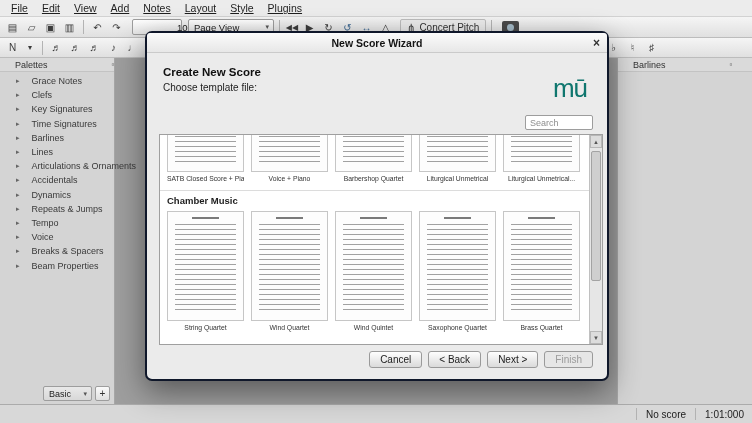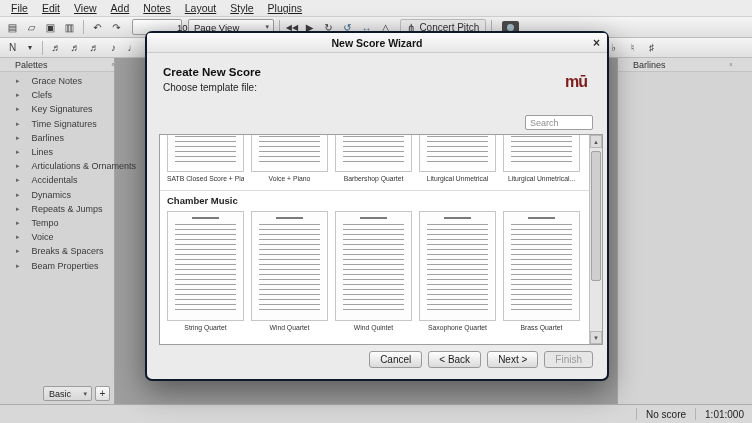--- a/index.html
+++ b/index.html
@@ -75,22 +75,22 @@
   .dialog { position:absolute; left:145px; top:31px; width:464px; height:350px;
     background:#ebebeb; border:2px solid #0f172a; border-radius:7px;
     box-shadow:0 10px 30px rgba(0,0,0,0.45); }
   .dlg-title { height:20px; background:linear-gradient(#fbfbfb,#e7e7e7); border-bottom:1px solid #cacaca;
     display:flex; align-items:center; justify-content:center; font-size:10.5px; font-weight:bold;
     color:#141414; position:relative; border-radius:3px 3px 0 0; }
   .dlg-close { position:absolute; right:7px; top:0; height:20px; display:flex; align-items:center;
     font-size:12px; color:#333; font-weight:bold; }
   .dlg-heading { position:absolute; left:16px; top:33px; font-size:11.5px; font-weight:bold; color:#101010; }
   .dlg-sub { position:absolute; left:16px; top:49px; font-size:10px; color:#222; }
-  .dlg-logo { position:absolute; right:20px; top:40px; font-size:16px; font-weight:bold;
-    color:#7f1d1d; letter-spacing:-1px; }
+  .dlg-logo { position:absolute; right:20px; top:40px; font-size:26px; font-weight:normal;
+    color:#0f766e; letter-spacing:-1px; }
   .search { position:absolute; right:14px; top:82px; width:68px; height:15px;
     border:1px solid #9d9d9d; background:#fff; font-size:9px; padding:0 4px; color:#333;
     border-radius:2px; font-family:"Liberation Sans", sans-serif; }
   .search::placeholder { color:#8f8f8f; }
 
   .tpl-area { position:absolute; left:12px; right:4px; top:101px; height:211px;
     border:1px solid #9f9f9f; background:#ffffff; }
   .tpl-viewport { position:absolute; left:0; top:0; bottom:0; right:13px; overflow:hidden; }
   .tpl-content { margin-top:-47px; }
   .tpl-row { display:flex; gap:7px; padding:0 7px; }

